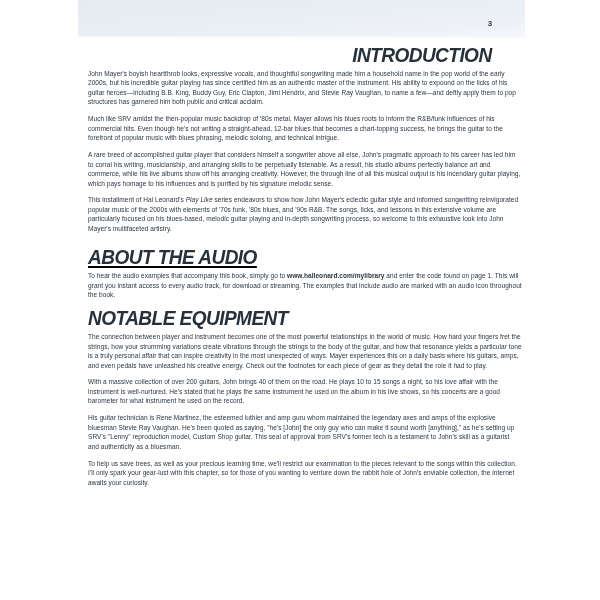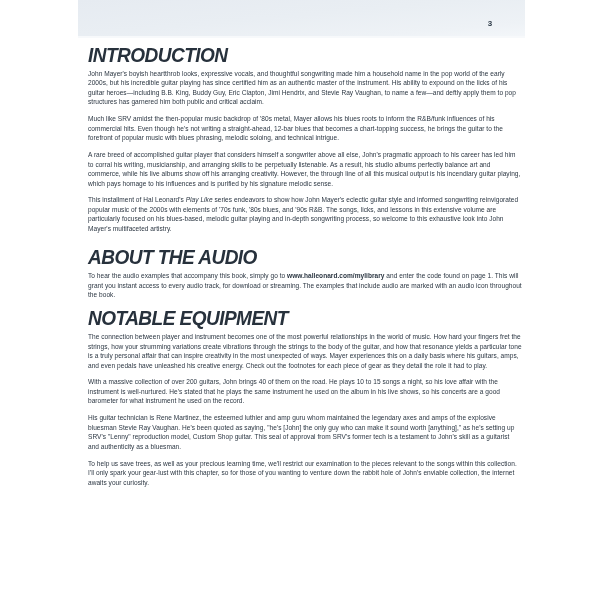--- a/index.html
+++ b/index.html
@@ -70,22 +70,22 @@
     color: #27313c;
     letter-spacing: -0.6px;
     transform: scaleX(0.93);
     transform-origin: left center;
     white-space: nowrap;
   }
 
   .heading-wrap {
     margin: 0 0 4px 0;
   }
-  .heading-wrap.tight-top { margin-top: 0; }
-  .sec-audio { margin-top: 13px; }
+  .heading-wrap.tight-top { margin-top: 0; text-align: right; }
+  .sec-audio { margin-top: 13px; text-decoration: underline; }
   .sec-equip { }
 
   p.body {
     margin: 0 0 7.5px 0;
     font-size: 6.55px;
     line-height: 9.45px;
     color: #2b3642;
     text-align: left;
     letter-spacing: 0.005em;
   }

